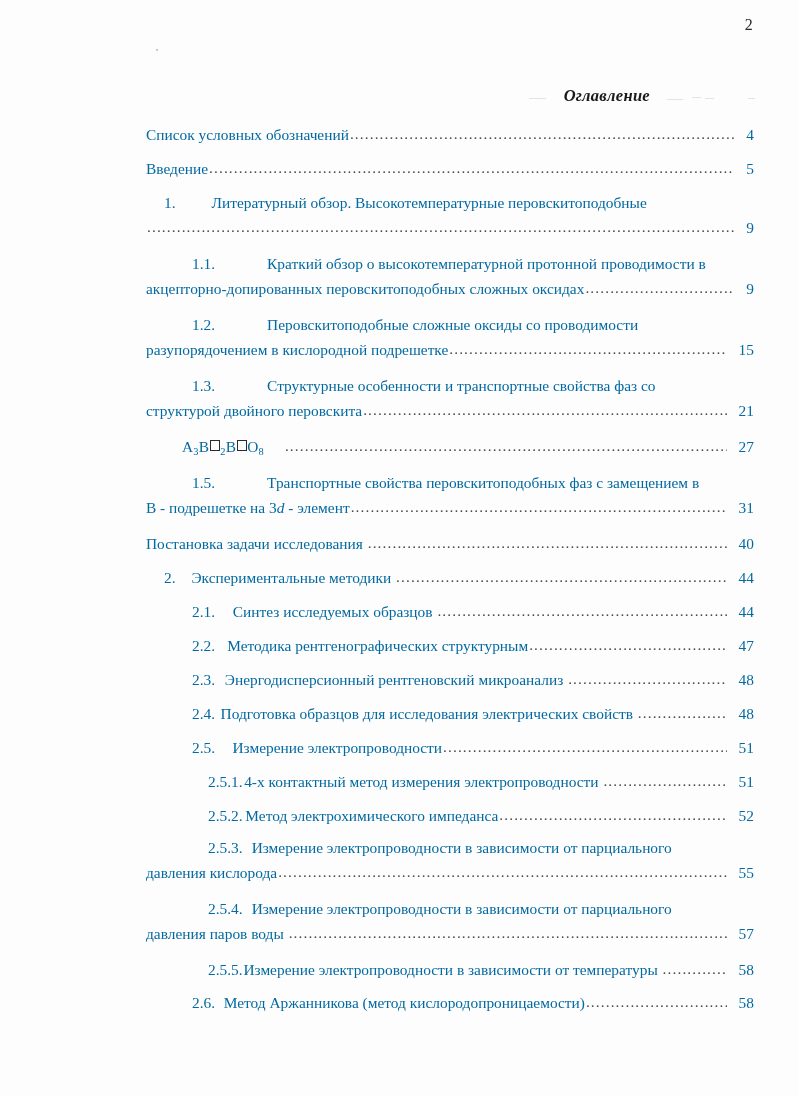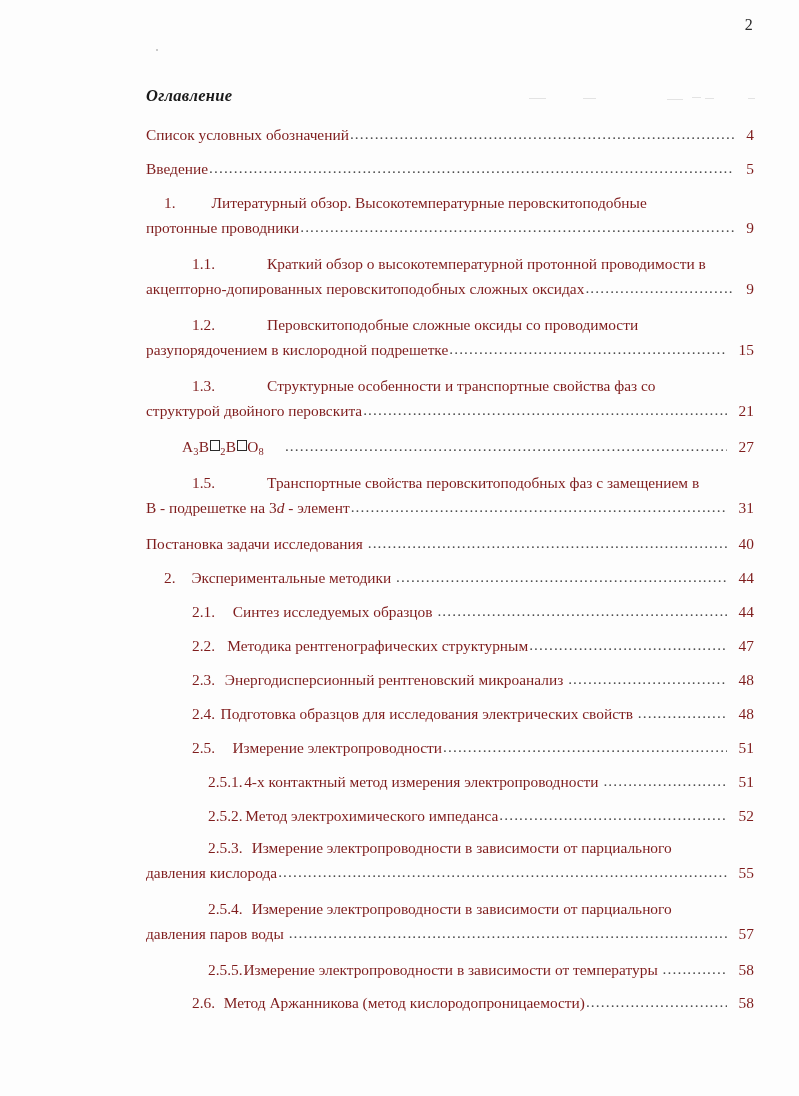--- a/index.html
+++ b/index.html
@@ -51,34 +51,34 @@
     height: 1px;
     background: #e3e3e3;
   }
   .content {
     position: absolute;
     left: 146px;
     top: 86px;
     width: 608px;
   }
   .toc-title {
-    text-align: left;
+    text-align: right;
     font-style: italic;
     font-weight: bold;
     font-size: 16.5px;
     letter-spacing: 0.3px;
     margin: 0 0 17px 0;
     padding-right: 104px;
   }
   .entry {
     position: relative;
     font-size: 15.4px;
     line-height: 1.62;
     margin-bottom: 9px;
-    color: #7f1d1d;
+    color: #0369a1;
   }
   .entry.two-line { margin-bottom: 11px; }
   .entry.tight { margin-bottom: 7px; margin-top: 9px; }
 
   
   .line1 {
     display: block;
     white-space: nowrap;
   }
   
@@ -176,21 +176,20 @@
         <span class="leader"></span>
         <span class="pg">5</span>
       </div>
     </div>
 
     <div class="entry two-line">
       <span class="line1 ind-l1">
         <span class="num">1.</span><span class="gap-l1"></span><span>Литературный обзор. Высокотемпературные перовскитоподобные</span>
       </span>
       <div class="row">
-        <span class="label ind-0">протонные проводники</span>
         <span class="leader"></span>
         <span class="pg">9</span>
       </div>
     </div>
 
     <div class="entry two-line">
       <span class="line1 ind-l2">
         <span class="num">1.1.</span><span class="gap-l2"></span><span>Краткий обзор о высокотемпературной протонной проводимости в</span>
       </span>
       <div class="row">

